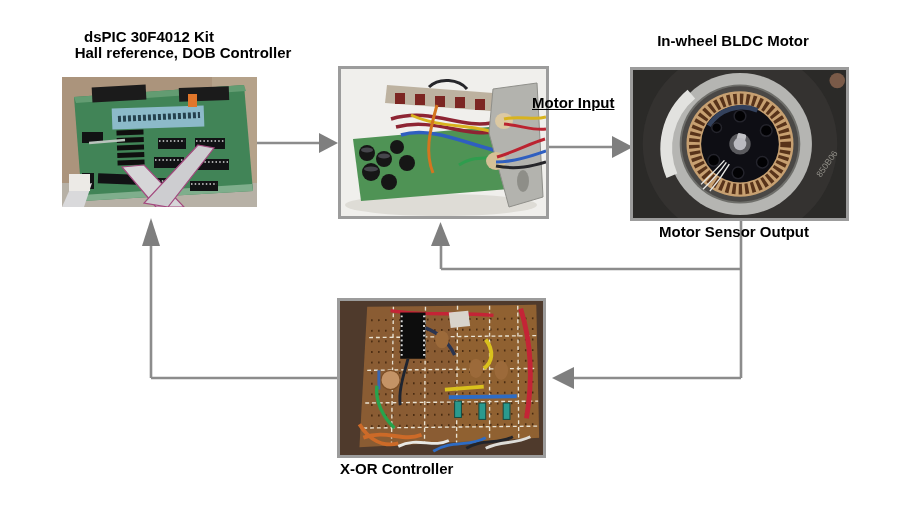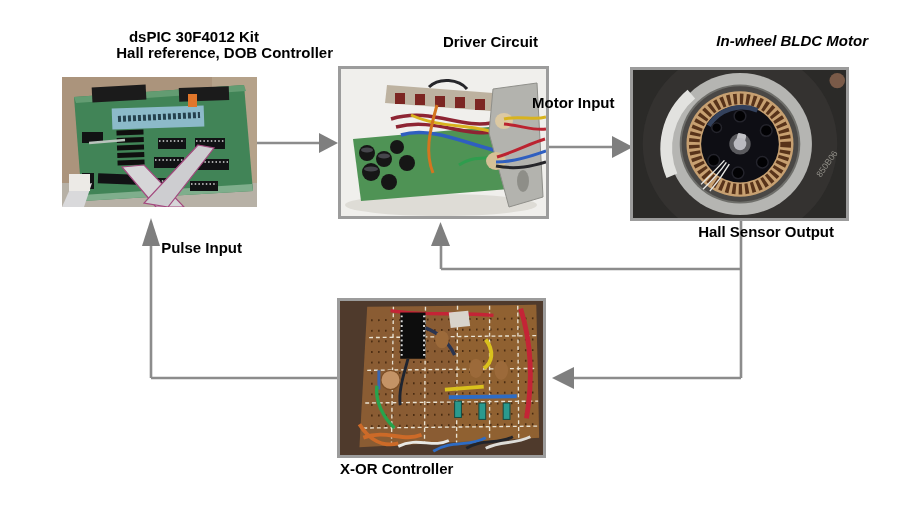--- a/index.html
+++ b/index.html
@@ -4,21 +4,21 @@
 <style>
   html,body{margin:0;padding:0;background:#fff;}
   .canvas{
     position:relative;width:907px;height:531px;background:#ffffff;
     font-family:"Liberation Sans", sans-serif;overflow:hidden;
   }
   .lbl{
     position:absolute;font-weight:bold;font-size:15px;line-height:15.5px;
     color:#000;white-space:nowrap;
   }
-  .center{text-align:right;}
+  .center{text-align:center;}
   .photo{position:absolute;}
   .framed{border:3px solid #9c9c9c;box-sizing:border-box;}
   .photo svg{display:block;width:100%;height:100%;}
   #connectors{position:absolute;left:0;top:0;width:907px;height:531px;}
 </style>
 </head>
 <body>
 
 <div class="canvas">
 
@@ -220,26 +220,24 @@
       <path d="M60,151 C80,141 96,153 112,145" stroke="#e8e8e4" stroke-width="3" fill="none"></path>
       <path d="M96,156 C116,144 132,152 150,142" stroke="#2e6cc4" stroke-width="3" fill="none"></path>
       <path d="M130,153 C146,143 162,149 178,141" stroke="#22242a" stroke-width="3" fill="none"></path>
       <path d="M150,153 C166,145 180,149 196,141" stroke="#dddcd8" stroke-width="3" fill="none"></path>
     </svg>
   </div>
 
   <div class="lbl center" style="left:39px;top:29px;width:220px;">dsPIC 30F4012 Kit</div>
   <div class="lbl center" style="left:33px;top:45px;width:300px;">Hall reference, DOB Controller</div>
 
-  <div class="lbl center" style="left:338px;top:34px;width:200px;">Driver Circuit</div>
-
-  <div class="lbl center" style="left:668px;top:33px;width:200px;font-style:italic;">In-wheel BLDC Motor</div>
-
-
-  <div class="lbl" style="left:532px;top:95px;">Motor Input</div>
-
-  <div class="lbl center" style="left:634px;top:224px;width:200px;">Hall Sensor Output</div>
-
-  <div class="lbl center" style="left:42px;top:240px;width:200px;">Pulse Input</div>
+
+  <div class="lbl center" style="left:633px;top:33px;width:200px;">In-wheel BLDC Motor</div>
+
+
+  <div class="lbl" style="left:532px;top:95px;text-decoration:underline;">Motor Input</div>
+
+  <div class="lbl center" style="left:634px;top:224px;width:200px;">Motor Sensor Output</div>
+
 
   <div class="lbl" style="left:340px;top:461px;">X-OR Controller</div>
 
 </div>
 
 </body></html>

